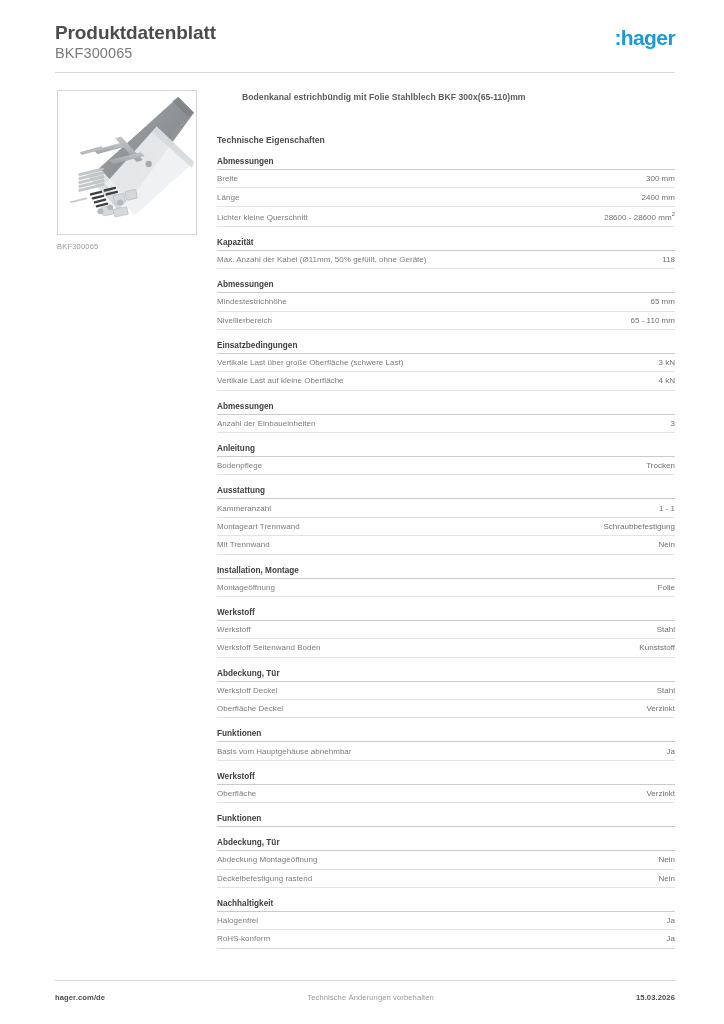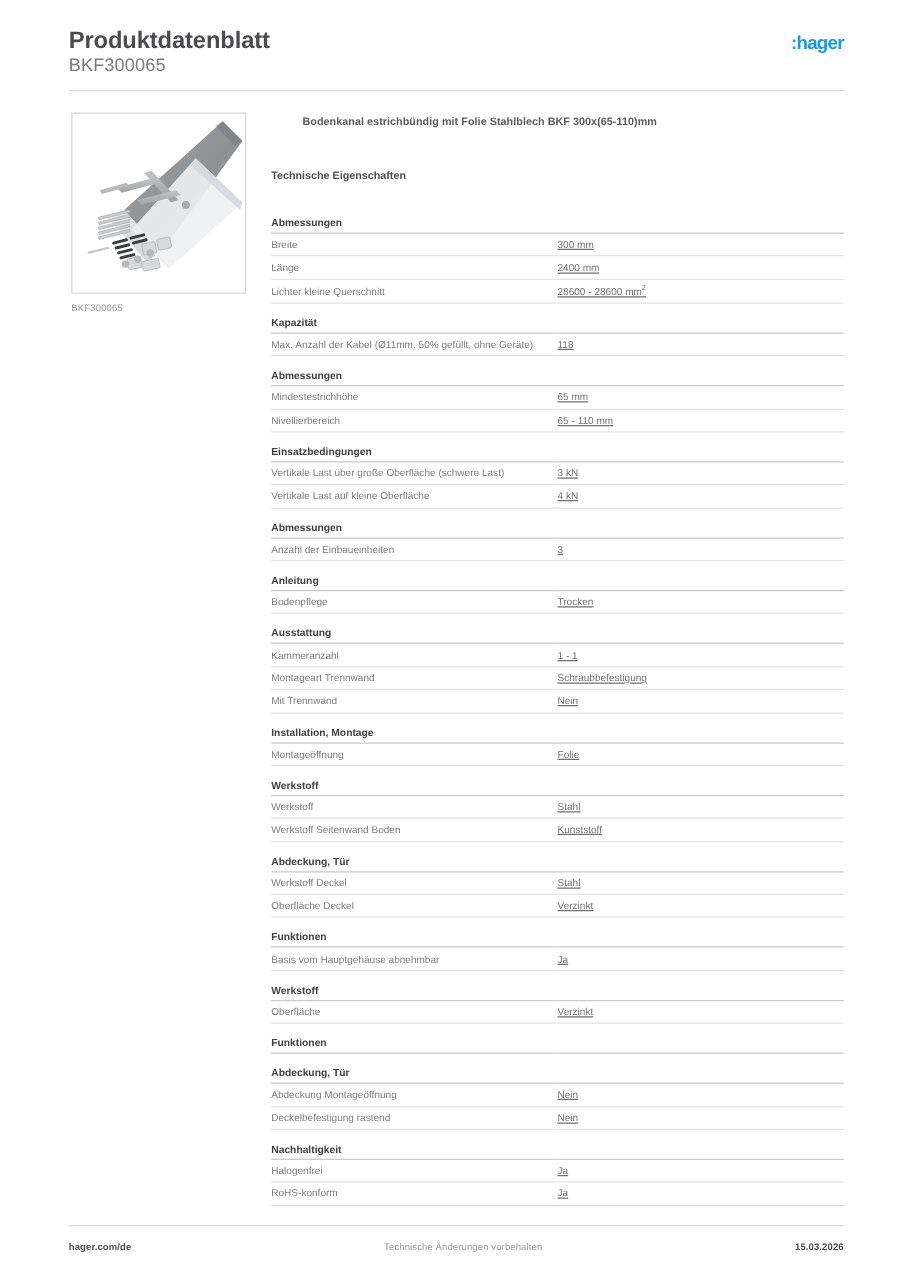--- a/index.html
+++ b/index.html
@@ -42,21 +42,21 @@
     letter-spacing: -0.1px;
   }
   .doc-subtitle {
     font-size: 14.5px;
     font-weight: normal;
     color: #7a7b7d;
     letter-spacing: 0.1px;
     margin-top: 1px;
   }
   .logo {
-    font-size: 15px;
+    font-size: 21px;
     font-weight: bold;
     letter-spacing: -0.6px;
     line-height: 1;
     margin-top: 5px;
     white-space: nowrap;
   }
   .logo .colon { color: #1b9ad6; }
   .logo .word  { color: #1b9ad6; }
 
   .header-rule {
@@ -106,44 +106,43 @@
   .section-label {
     font-size: 8.6px;
     font-weight: bold;
     color: #4b4c4e;
     margin-top: 33px;
   }
 
   table.spec {
     width: 100%;
     border-collapse: collapse;
-    margin-top: 29px;
+    margin-top: 12px;
     table-layout: fixed;
   }
   table.spec tr.group-head td {
     font-size: 8.2px;
     font-weight: bold;
     color: #3f4042;
     padding: 11px 0 3px 0;
     border-bottom: 1px solid #c9cacb;
     letter-spacing: 0.02px;
   }
   table.spec tr.group-head.first td { padding-top: 0; }
   table.spec tr.row td {
     font-size: 8px;
     color: #7b7c7e;
     padding: 4.2px 0 4.2px 0;
     border-bottom: 1px solid #e2e3e4;
     letter-spacing: 0.02px;
     vertical-align: bottom;
   }
   table.spec tr.row td.val {
-    text-align: left;
+    text-align: right;
     color: #6f7072;
-    text-decoration: underline;
   }
   table.spec tr.row:last-child td { border-bottom: 1px solid #d5d6d7; }
   sup { font-size: 6px; vertical-align: super; }
 
   
   .footer-rule {
     position: absolute;
     left: 55px; bottom: 43px;
     width: 620px;
     height: 1px;

